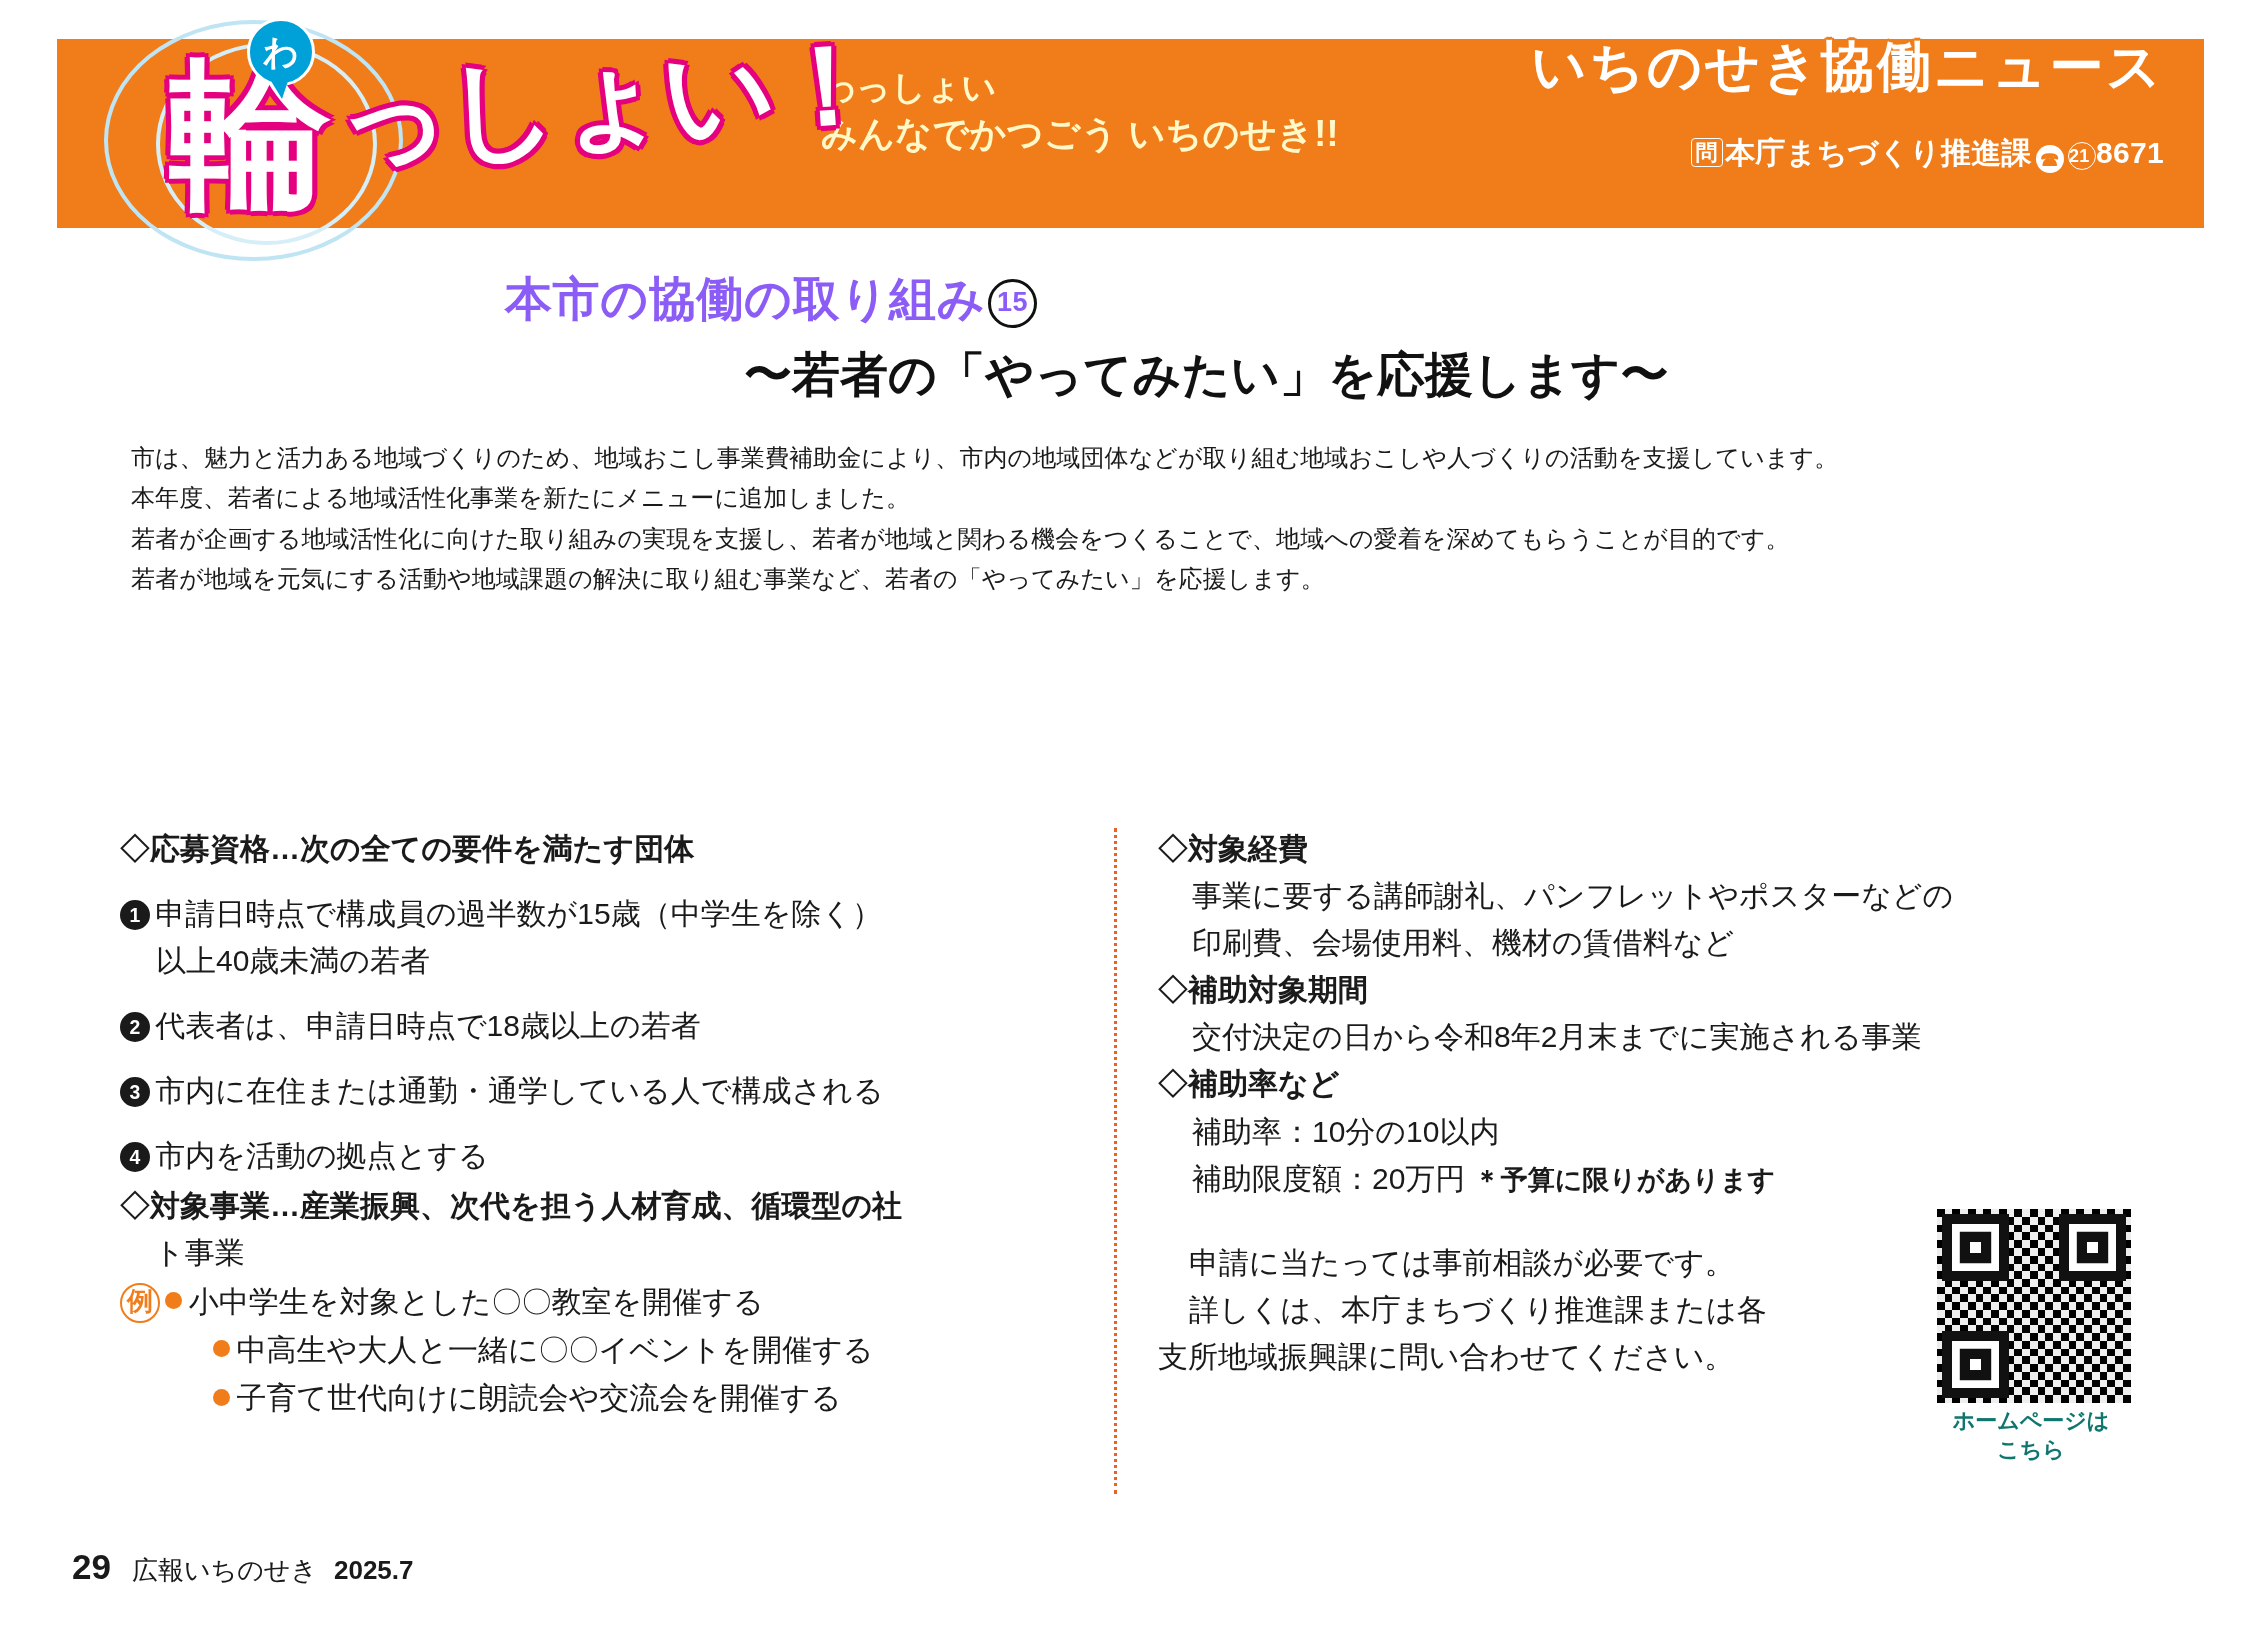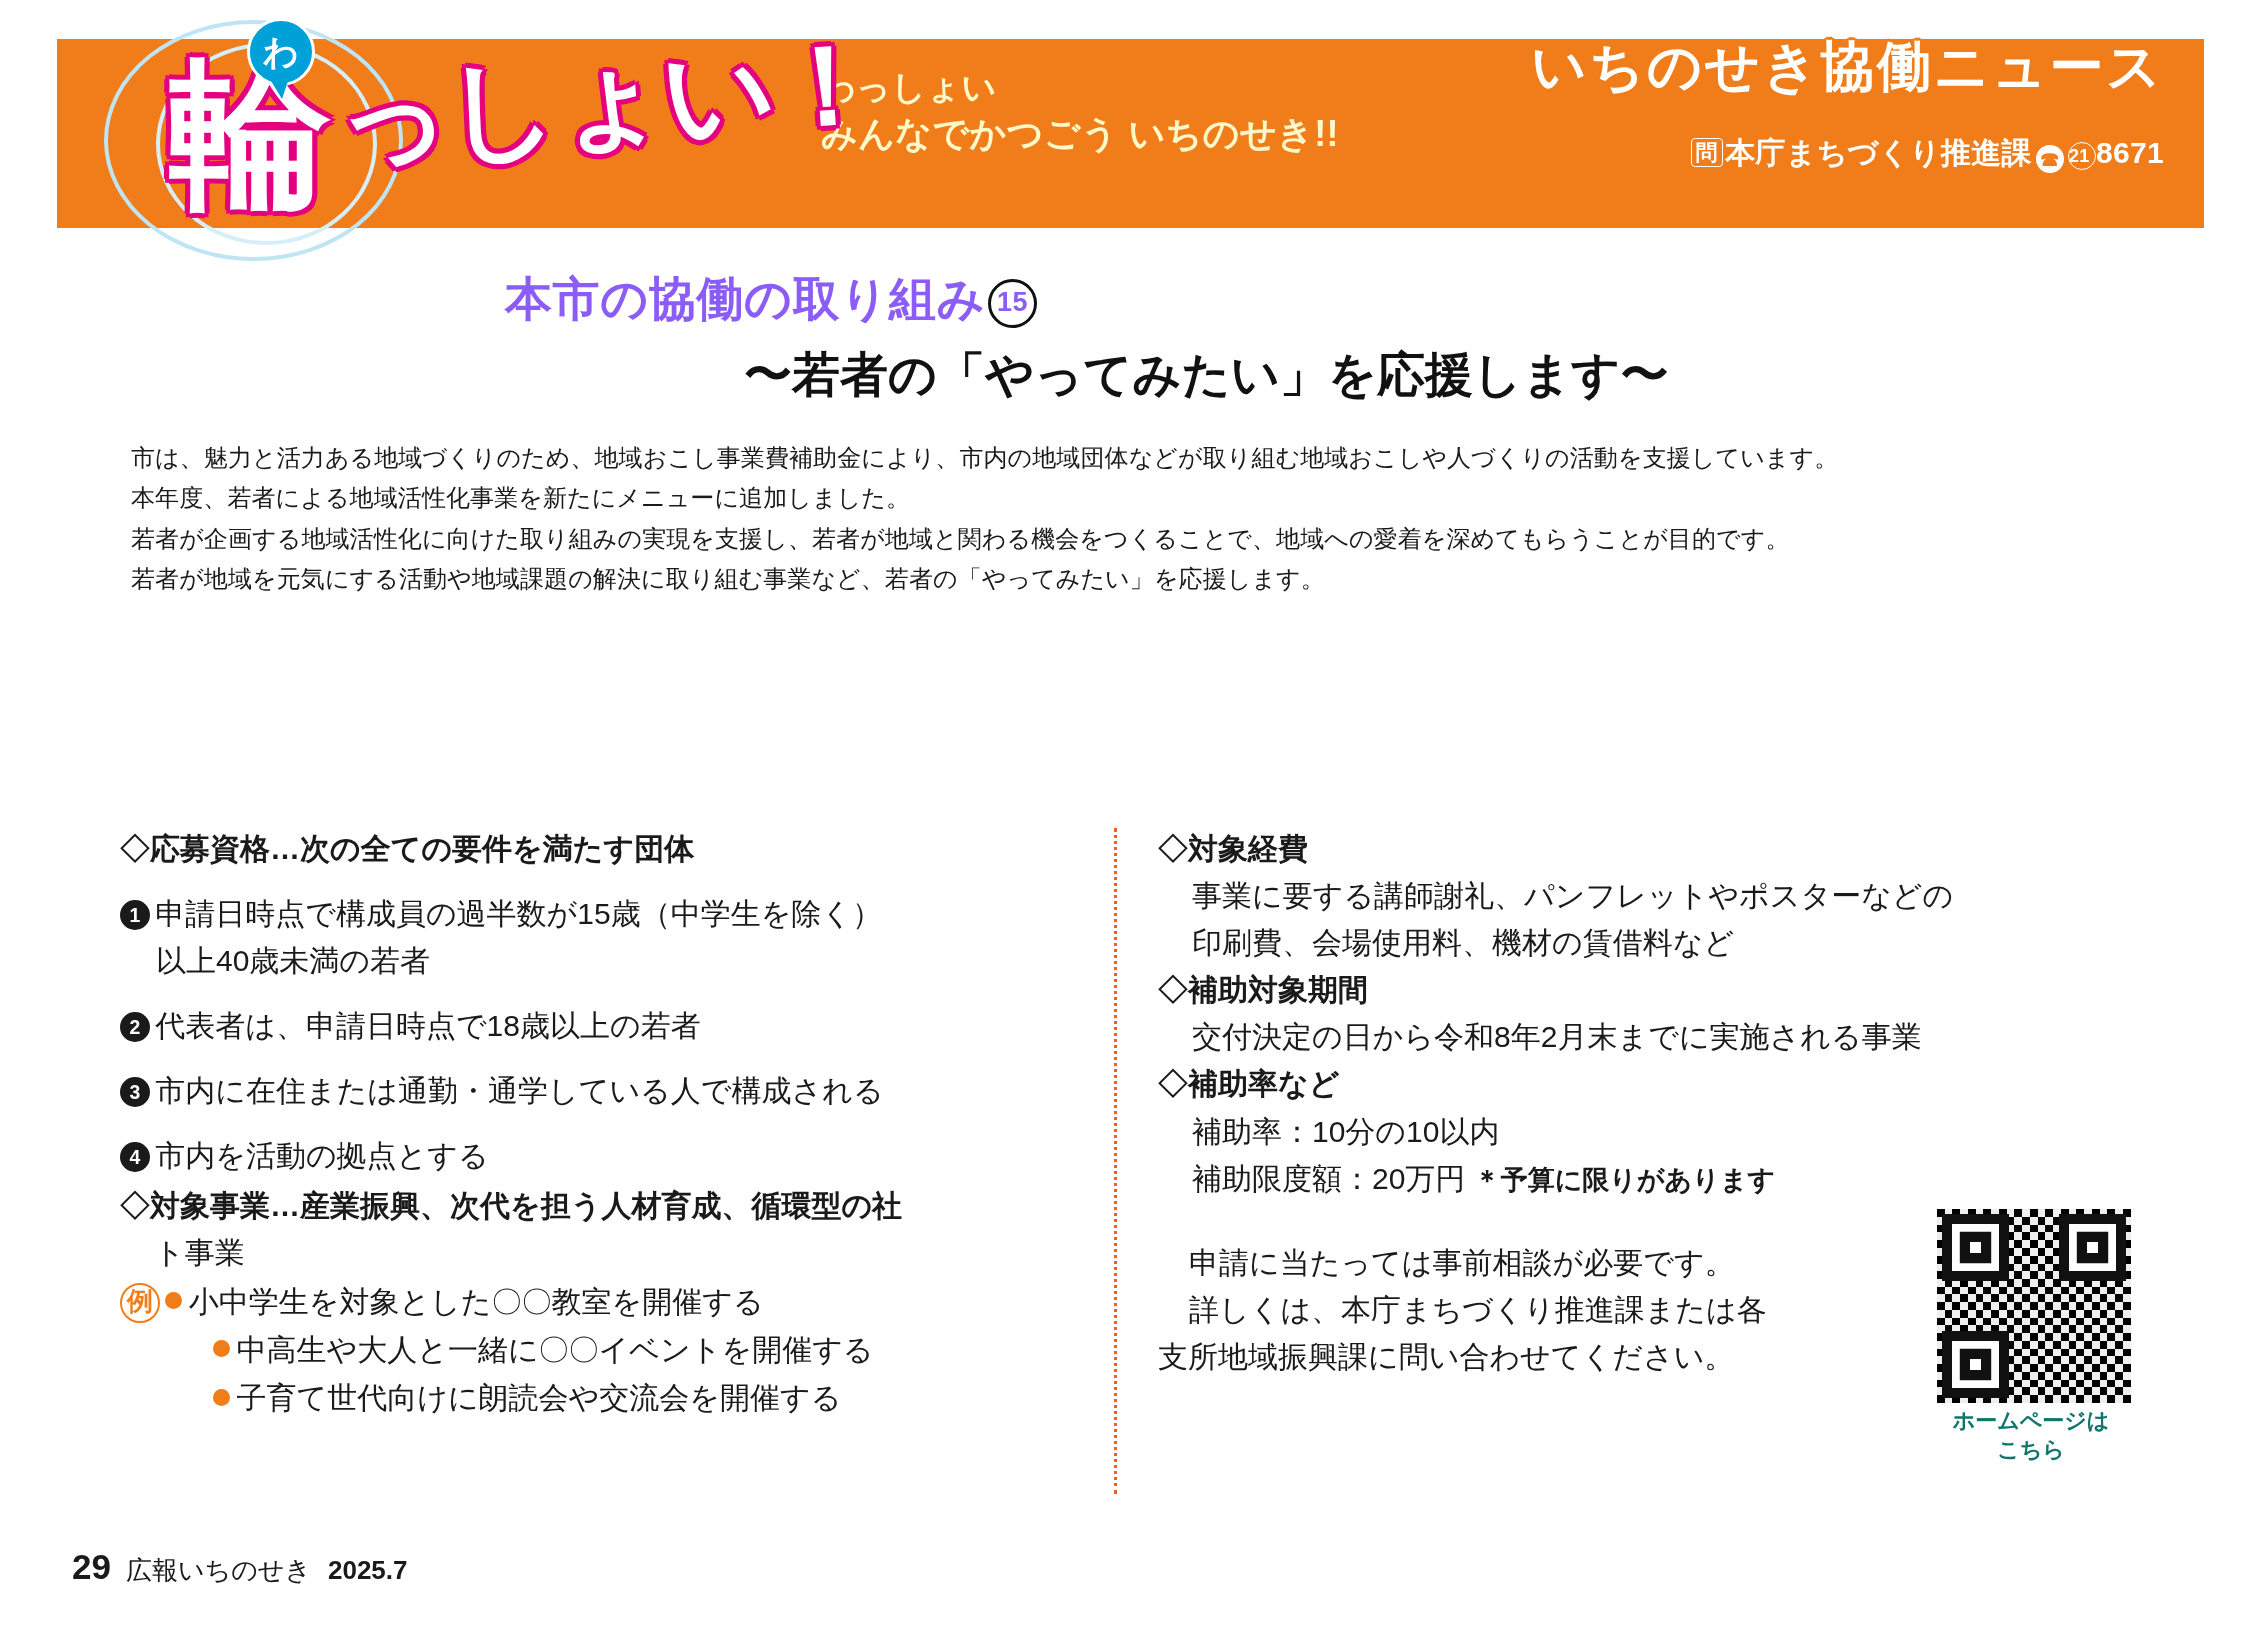--- a/index.html
+++ b/index.html
@@ -349,21 +349,21 @@
     position: absolute;
     left: 72px;
     top: 1547px;
     font-size: 26px;
     color: #1a1a1a;
     white-space: nowrap;
   }
   .footer .pageno {
     font-size: 35px;
     font-weight: bold;
-    margin-right: 15px;
+    margin-right: 21px;
   }
   .footer .issue { margin-left: 17px; font-weight: bold; }
 </style>
 </head>
 <body>
 
 <div class="header-bar"></div>
 
 <div class="header-sub">
   <div>わっしょい</div>

